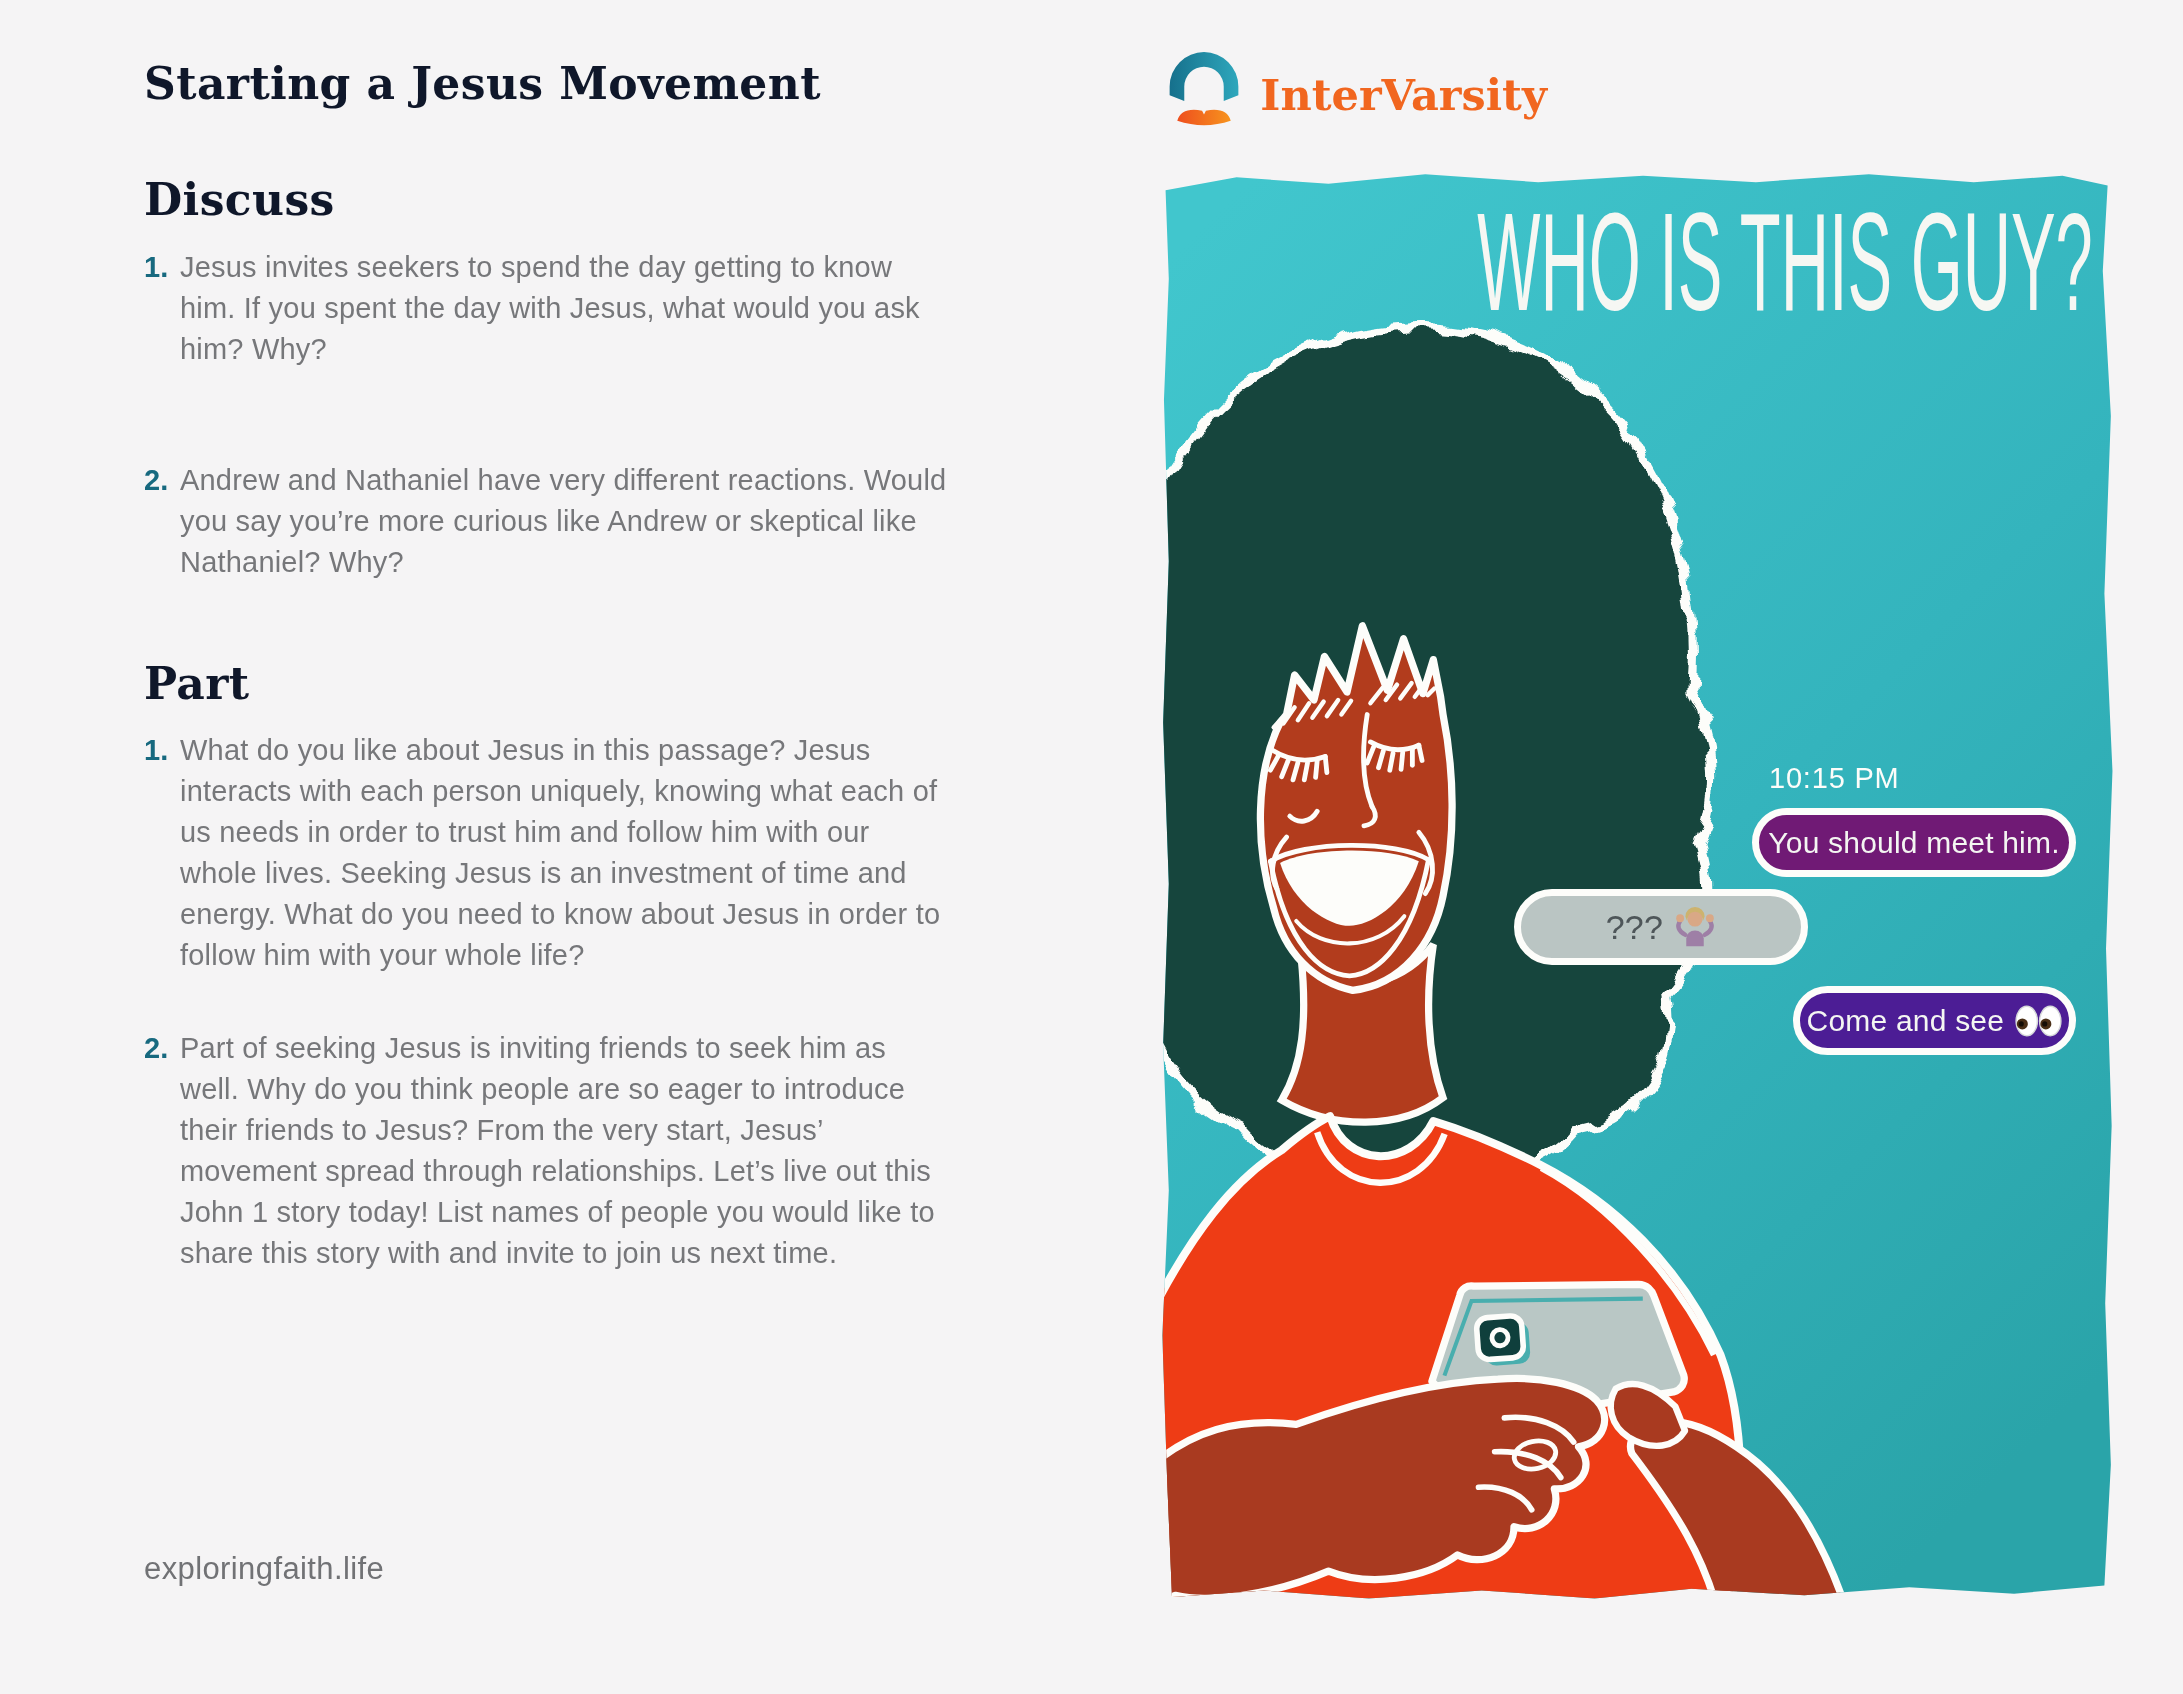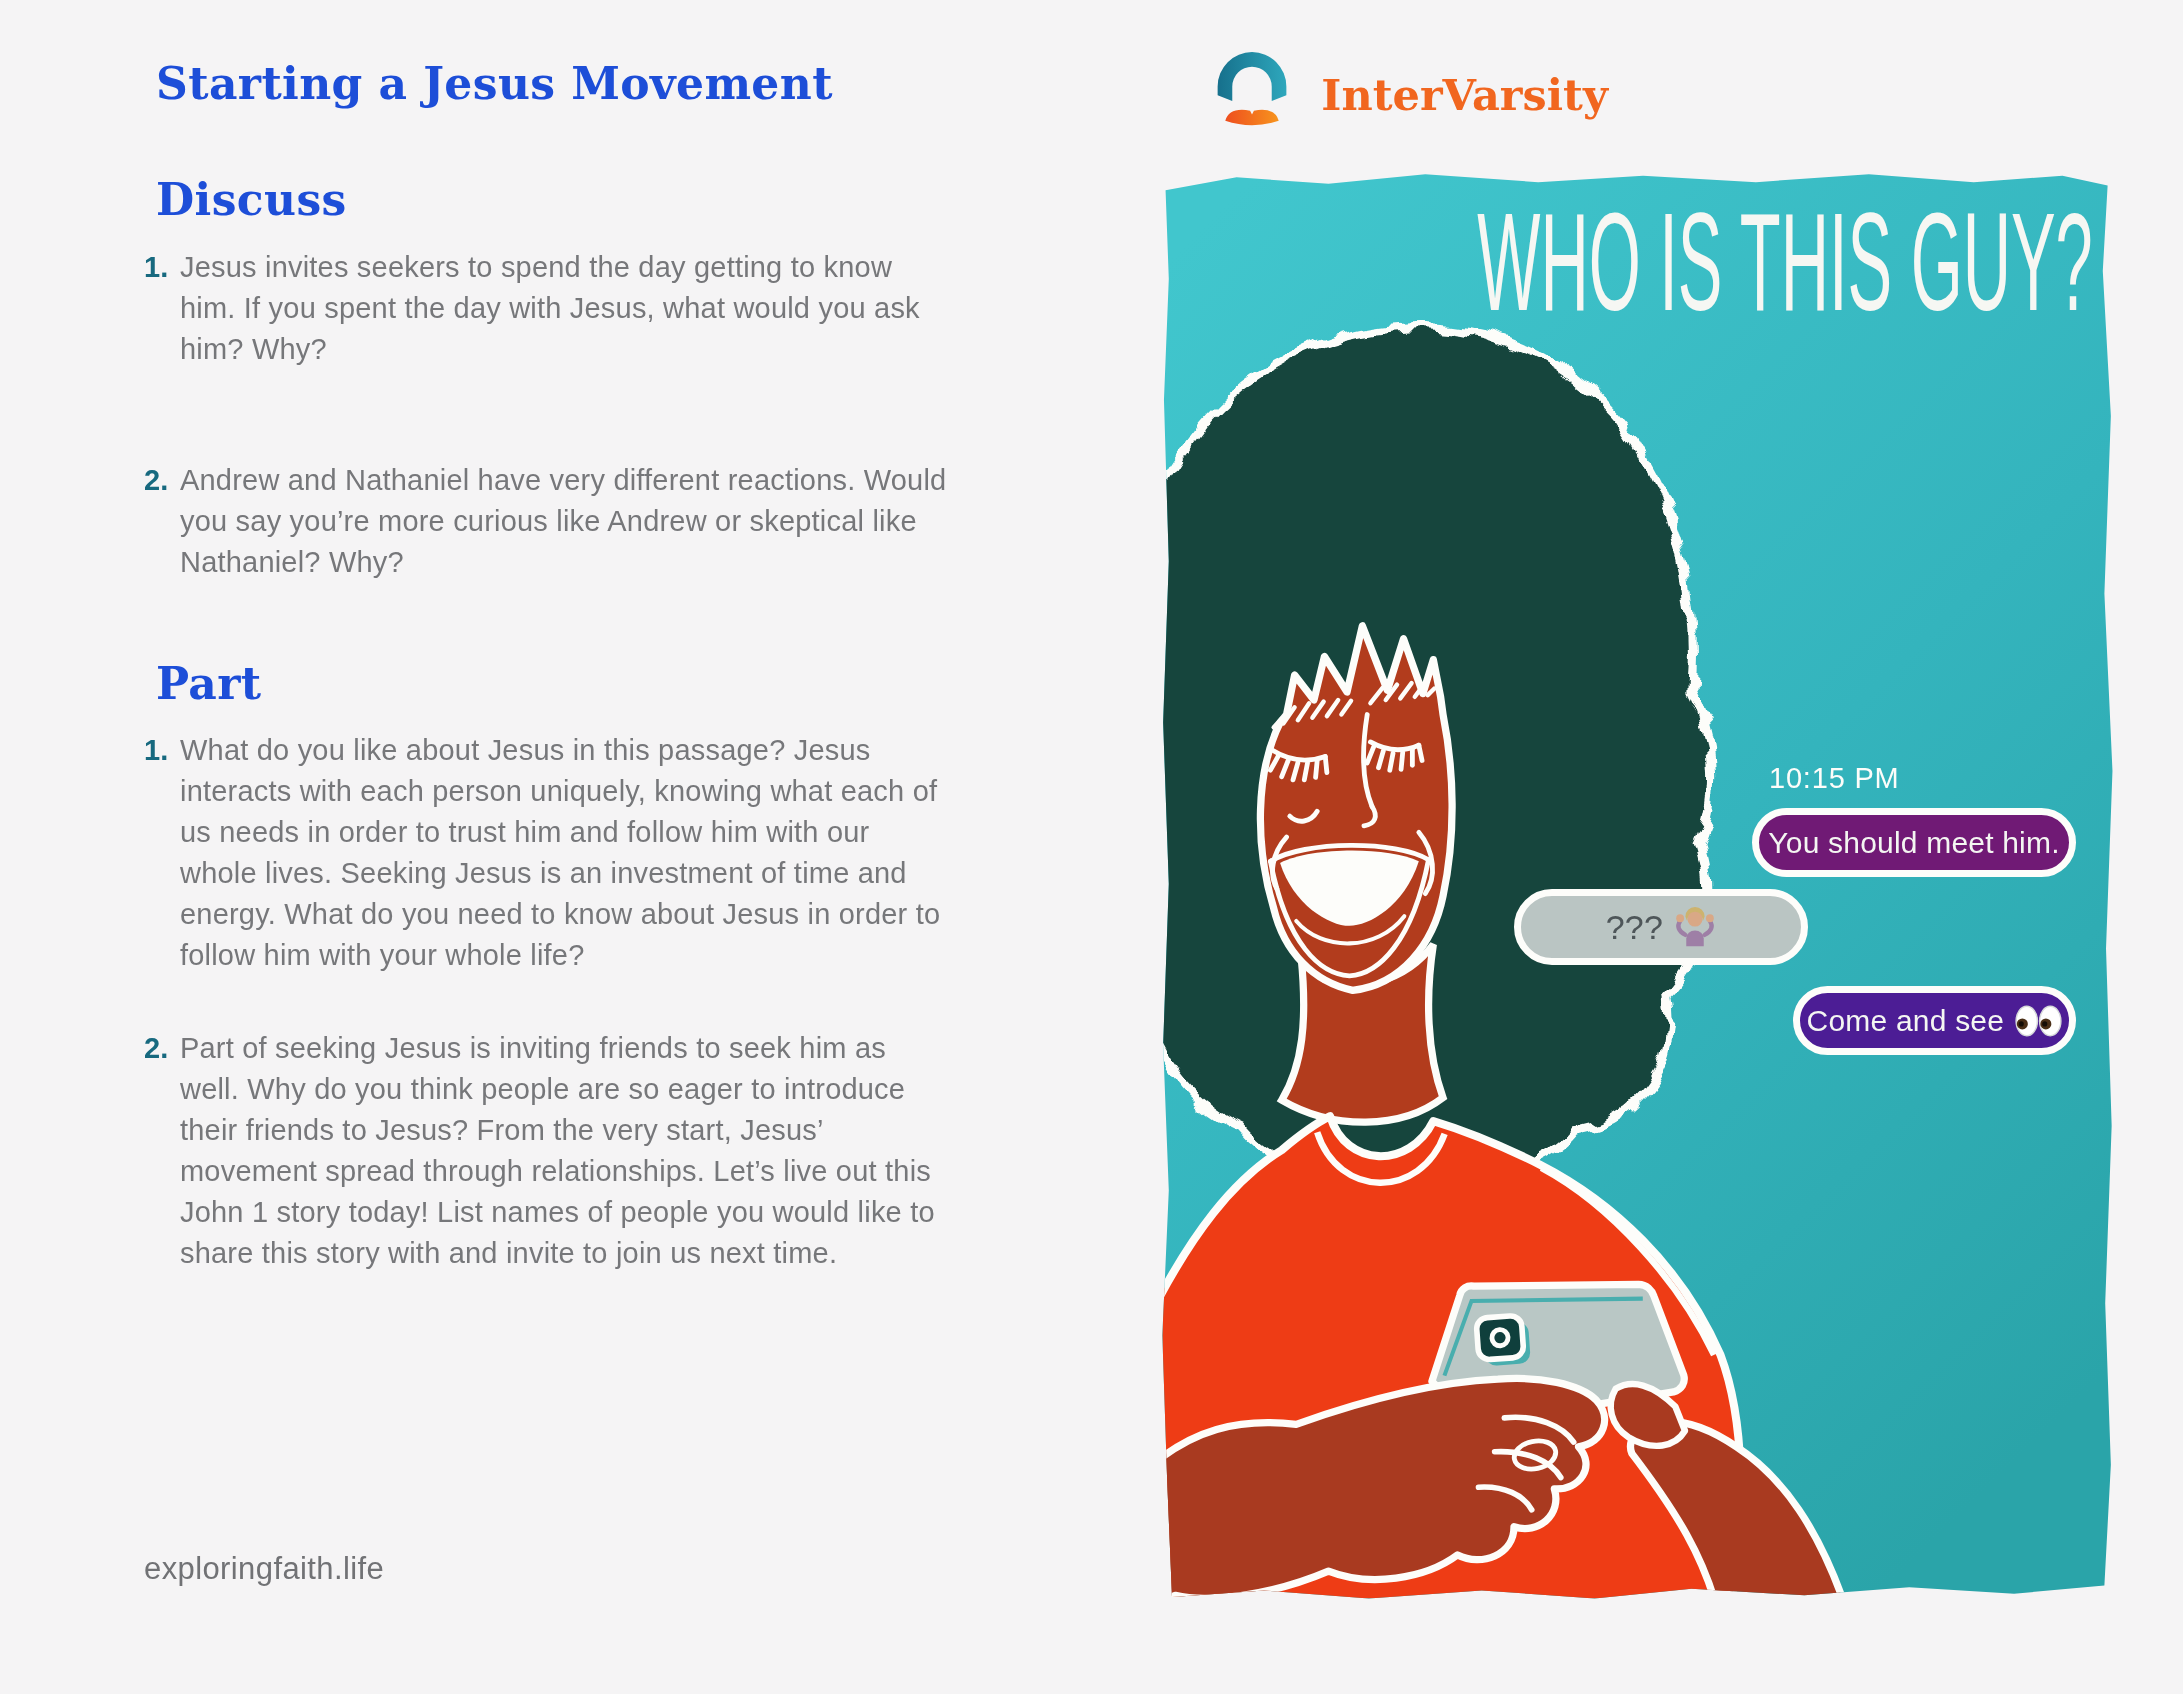--- a/index.html
+++ b/index.html
@@ -9,22 +9,22 @@
     font-family:"Liberation Sans", sans-serif;
     position:relative;overflow:hidden;
     -webkit-font-smoothing:antialiased;
   }
   #page{position:absolute;inset:0;}
 
   
   .left-col{position:absolute;left:144px;top:0;width:803px;}
   .h-slab{
     font-family:"DejaVu Serif","Liberation Serif",serif;
-    font-weight:700;color:#1d4ed8;letter-spacing:0.4px;
-    font-size:44px;line-height:48px;margin:12px;
+    font-weight:700;color:#0f172a;letter-spacing:0.4px;
+    font-size:44px;line-height:48px;margin:0;
   }
   #h-intro{margin-top:60px;}
   .body-text{
     font-size:29px;line-height:41px;color:#76777a;
     letter-spacing:0.2px;margin:22.6px 0 0 0;
   }
   #h-discuss{margin-top:68px;}
   #h-apply{margin-top:77px;}
   .q-item{display:flex;margin-top:22.6px;align-items:flex-start;}
   .q-item.gap-big{margin-top:90px;}
@@ -33,21 +33,21 @@
     flex:none;width:36px;font-weight:700;color:#17697f;
     font-size:29px;line-height:41px;
   }
   .q-text{font-size:29px;line-height:41px;color:#76777a;letter-spacing:0.2px;}
   .site-footer{
     position:absolute;left:144px;top:1551px;
     font-size:31px;color:#717275;letter-spacing:0.4px;
   }
 
   
-  .logo{position:absolute;left:1207px;top:42px;height:89px;display:flex;align-items:flex-end;gap:13px;}
+  .logo{position:absolute;left:1159px;top:42px;height:89px;display:flex;align-items:flex-end;}
   .logo-mark{width:90px;height:84px;display:block;}
   .logo-word{
     font-family:"DejaVu Serif","Liberation Serif",serif;font-weight:700;
     color:#f1661f;font-size:43px;line-height:43px;
     margin-left:11.3px;margin-bottom:14.5px;letter-spacing:0px;
   }
 
   
   .poster{position:absolute;left:1159px;top:158px;width:956px;height:1451px;}
   .poster-art{position:absolute;inset:0;width:956px;height:1451px;display:block;}

